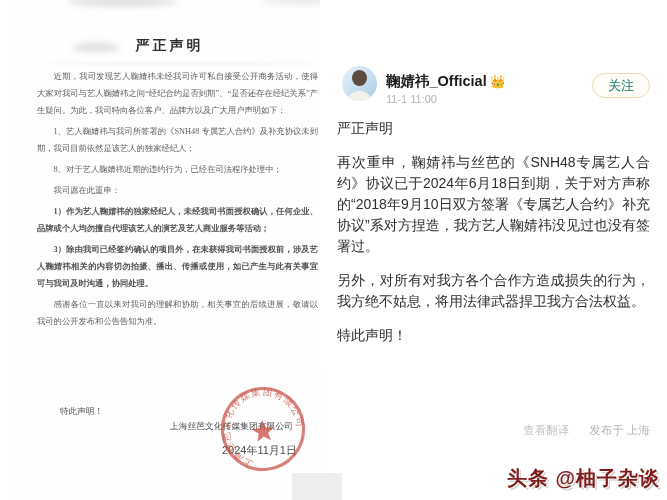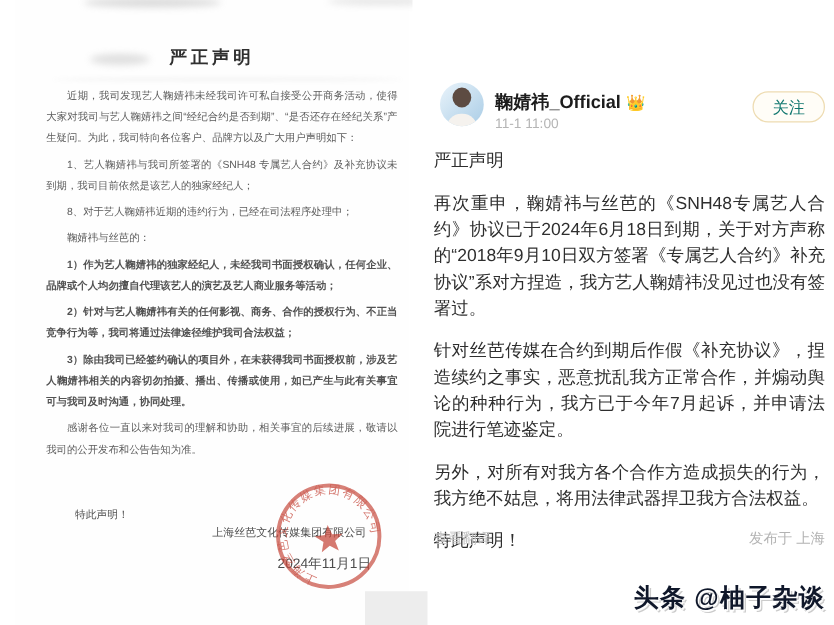--- a/index.html
+++ b/index.html
@@ -12,36 +12,36 @@
   
   .doc { position:absolute; left:12px; top:0; width:315px; height:500px; background:#fefefe; }
   .doc-title {
     position:absolute; top:37px; left:0; width:100%; text-align:center;
     font-size:14px; font-weight:700; letter-spacing:3px; color:#2f2f2f; filter:blur(.2px);
   }
   .doc-body {
     position:absolute; top:68px; left:25px; width:281px;
     font-size:8.3px; line-height:17px; color:#5d5d5d; text-align:justify; filter:blur(.35px);
   }
-  .doc-body p { margin:0 0 4px; text-indent:2em; }
+  .doc-body p { margin:0 0 4px; text-indent:2em;font-family:Liberation Serif, serif; }
   .doc-body p.em { font-weight:700; color:#525252; }
   .doc-closing { position:absolute; left:48px; top:406px; font-size:8.6px; color:#4f4f4f; filter:blur(.3px); }
   .doc-company { position:absolute; right:34px; top:421px; font-size:8.8px; color:#4c4c4c; filter:blur(.3px); }
   .doc-date    { position:absolute; right:30px; top:443px; font-size:11px; color:#4c4c4c; filter:blur(.3px); }
   .seal { position:absolute; left:206px; top:384px; width:90px; height:90px; opacity:.85; transform:rotate(-6deg); }
 
   
   .smudge { position:absolute; background:#9a9a9a; border-radius:50%; filter:blur(3px); }
   .sm1 { left:55px; top:-2px; width:110px; height:8px; opacity:.35; }
   .sm2 { left:250px; top:-2px; width:90px; height:6px; opacity:.25; }
   .sm3 { left:60px; top:43px; width:48px; height:9px; opacity:.30; }
   .sm4 { left:30px; top:62px; width:280px; height:3px; opacity:.10; filter:blur(1.5px); }
 
   
-  .post { position:absolute; left:330px; top:0; width:337px; height:372px; background:#fff; }
+  .post { position:absolute; left:320px; top:0; width:337px; height:372px; background:#fff; }
   .avatar {
     position:absolute; left:22px; top:66px; width:35px; height:35px; border-radius:50%;
     background:linear-gradient(135deg,#eaf4fb 0%,#c3dcee 60%,#aacde6 100%); overflow:hidden;
   }
   .avatar::before { content:""; position:absolute; left:10px; top:4px; width:15px; height:16px;
     border-radius:50%; background:#5d4b42; }
   .avatar::after  { content:""; position:absolute; left:5px; bottom:-5px; width:25px; height:15px;
     border-radius:12px 12px 0 0; background:#f5f2ee; }
   .uname { position:absolute; left:66px; top:72px; font-size:14.5px; font-weight:700; color:#1c1c1c; white-space:nowrap; }
   .crown { font-size:12.5px; margin-left:4px; }
@@ -51,30 +51,30 @@
     border:1px solid #eedcb2; border-radius:16px; background:#fffdf7; cursor:pointer; line-height:1;
   }
   .post-body {
     position:absolute; left:17px; top:118px; width:313px;
     font-size:14px; line-height:21px; color:#2e2e2e; text-align:justify;
   }
   .post-body p { margin:0 0 13px; }
   .post-body p.last { margin:0; }
   .post-footer {
     position:absolute; left:17px; top:423px; width:313px;
-    display:flex; justify-content:space-between; font-size:11.5px;gap:20px;
+    display:flex; justify-content:flex-end; font-size:11.5px;gap:20px;
   }
   .translate { color:#c4c4c4; cursor:pointer; }
   .loc { color:#b3b3b3; }
 
   
   .gray-block { position:absolute; left:292px; top:473px; width:50px; height:27px; background:#ededed; }
   .watermark {
     position:absolute; right:7px; bottom:8px; font-size:20px; font-weight:800;
-    letter-spacing:1px; color:#0f172a;
+    letter-spacing:1px; color:#7f1d1d;
     text-shadow:1px 1px 0 rgba(255,255,255,.9), 2px 2px 0 rgba(70,70,70,.28);
     text-align:center;
   }
 </style>
 </head>
 <body>
 
 <div class="stage">
 
   <div class="doc">
@@ -82,23 +82,22 @@
     <div class="smudge sm2"></div>
     <div class="smudge sm3"></div>
     <div class="smudge sm4"></div>
 
     <div class="doc-title">严正声明</div>
 
     <div class="doc-body">
       <p>近期，我司发现艺人鞠婧祎未经我司许可私自接受公开商务活动，使得大家对我司与艺人鞠婧祎之间“经纪合约是否到期”、“是否还存在经纪关系”产生疑问。为此，我司特向各位客户、品牌方以及广大用户声明如下：</p>
       <p>1、艺人鞠婧祎与我司所签署的《SNH48 专属艺人合约》及补充协议未到期，我司目前依然是该艺人的独家经纪人；</p>
       <p>8、对于艺人鞠婧祎近期的违约行为，已经在司法程序处理中；</p>
-      <p>鞠婧祎与丝芭的：</p>
+      <p>我司愿在此重申：</p>
       <p class="em">1）作为艺人鞠婧祎的独家经纪人，未经我司书面授权确认，任何企业、品牌或个人均勿擅自代理该艺人的演艺及艺人商业服务等活动；</p>
-      <p class="em">2）针对与艺人鞠婧祎有关的任何影视、商务、合作的授权行为、不正当竞争行为等，我司将通过法律途径维护我司合法权益；</p>
       <p class="em">3）除由我司已经签约确认的项目外，在未获得我司书面授权前，涉及艺人鞠婧祎相关的内容切勿拍摄、播出、传播或使用，如已产生与此有关事宜可与我司及时沟通，协同处理。</p>
       <p>感谢各位一直以来对我司的理解和协助，相关事宜的后续进展，敬请以我司的公开发布和公告告知为准。</p>
     </div>
 
     <div class="doc-closing">特此声明！</div>
     <div class="doc-company">上海丝芭文化传媒集团有限公司</div>
     <div class="doc-date">2024年11月1日</div>
 
     <svg class="seal" viewBox="0 0 100 100">
       <circle cx="50" cy="50" r="45" fill="none" stroke="#c5463a" stroke-width="3.5" opacity="0.8"></circle>
@@ -117,21 +116,20 @@
 
     <div class="uname"><span>鞠婧祎_Official</span><span class="crown">👑</span></div>
 
     <div class="ptime">11-1 11:00</div>
 
     <button class="follow-btn">关注</button>
 
     <div class="post-body">
       <p>严正声明</p>
       <p>再次重申，鞠婧祎与丝芭的《SNH48专属艺人合约》协议已于2024年6月18日到期，关于对方声称的“2018年9月10日双方签署《专属艺人合约》补充协议”系对方捏造，我方艺人鞠婧祎没见过也没有签署过。</p>
-      <p>针对丝芭传媒在合约到期后作假《补充协议》，捏造续约之事实，恶意扰乱我方正常合作，并煽动舆论的种种行为，我方已于今年7月起诉，并申请法院进行笔迹鉴定。</p>
       <p>另外，对所有对我方各个合作方造成损失的行为，我方绝不姑息，将用法律武器捍卫我方合法权益。</p>
       <p class="last">特此声明！</p>
     </div>
 
     <div class="post-footer">
       <span class="translate">查看翻译</span>
       <span class="loc">发布于 上海</span>
     </div>
   </div>
 

